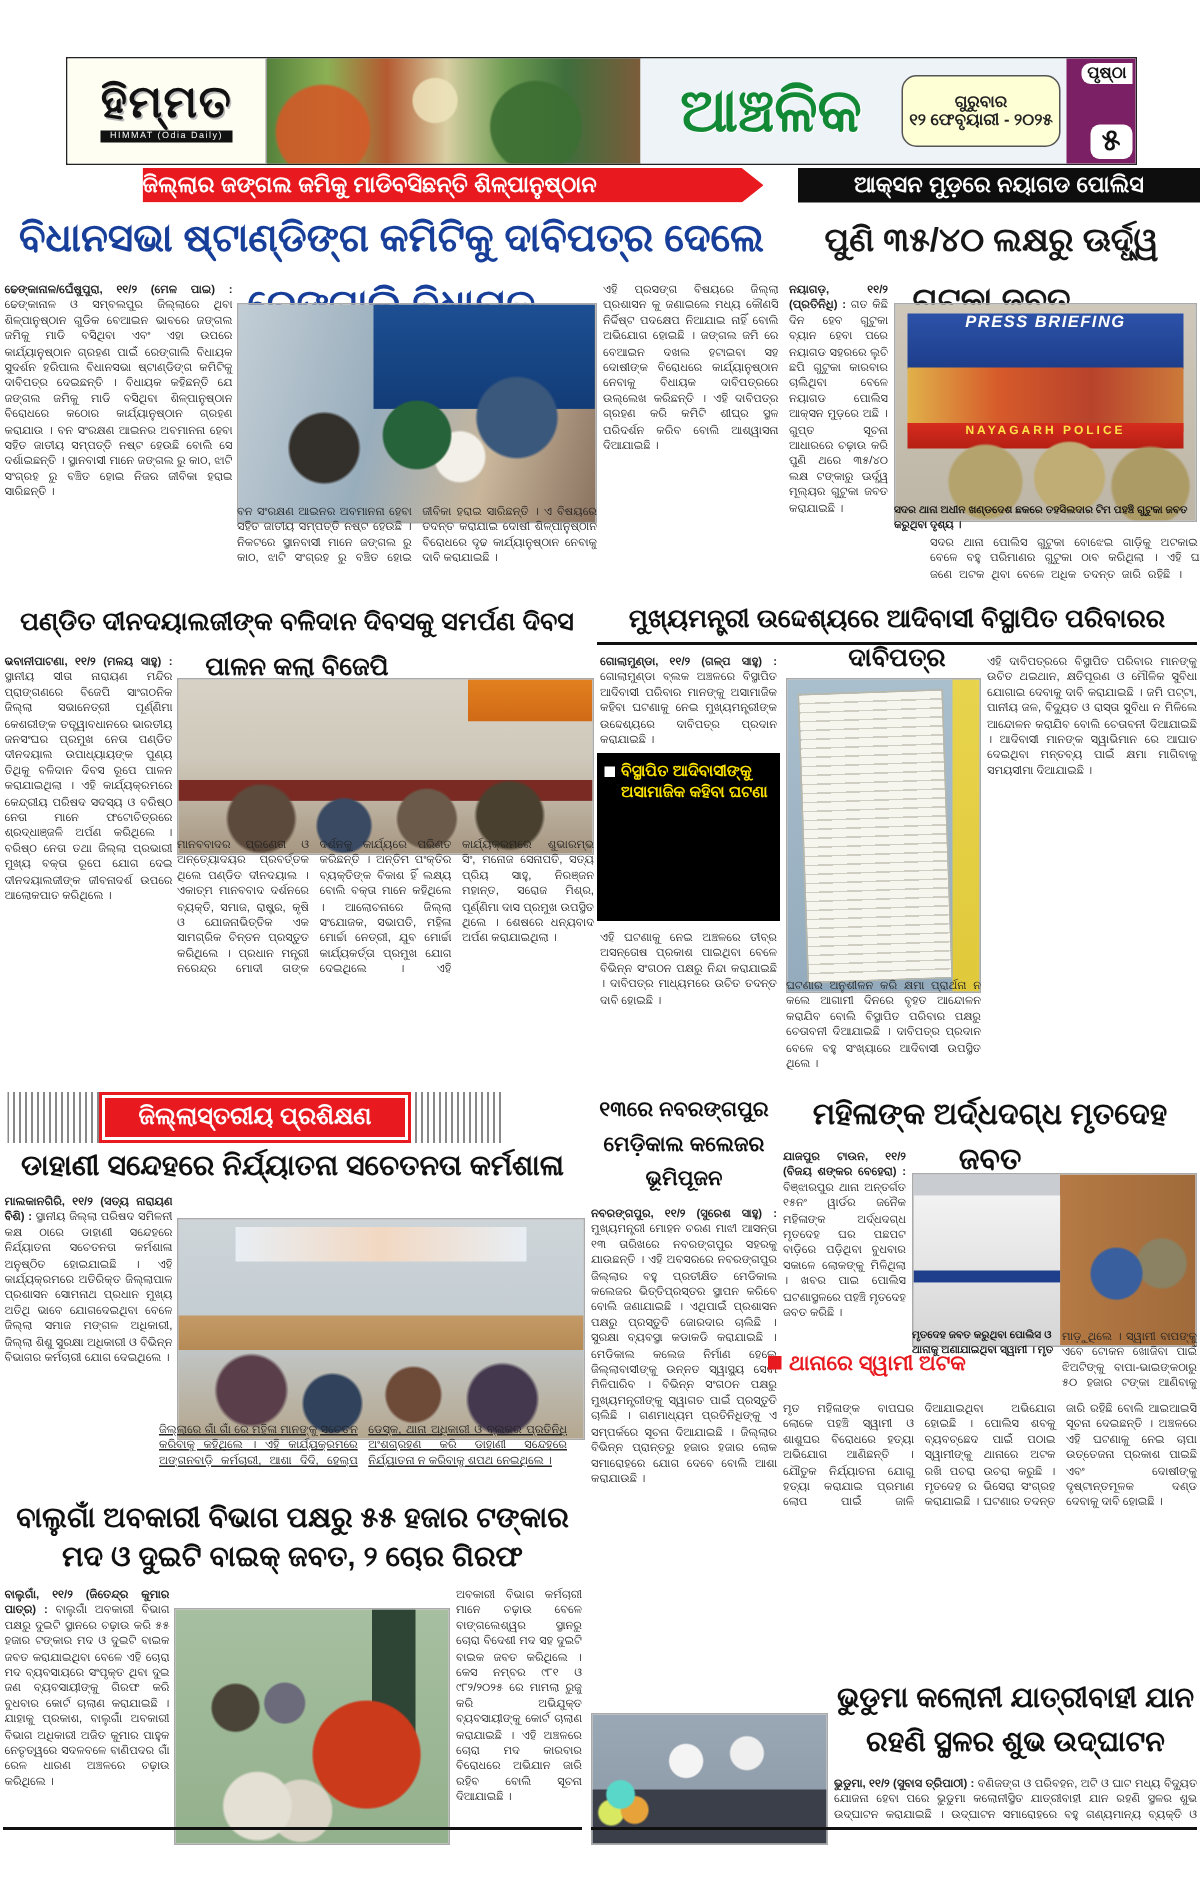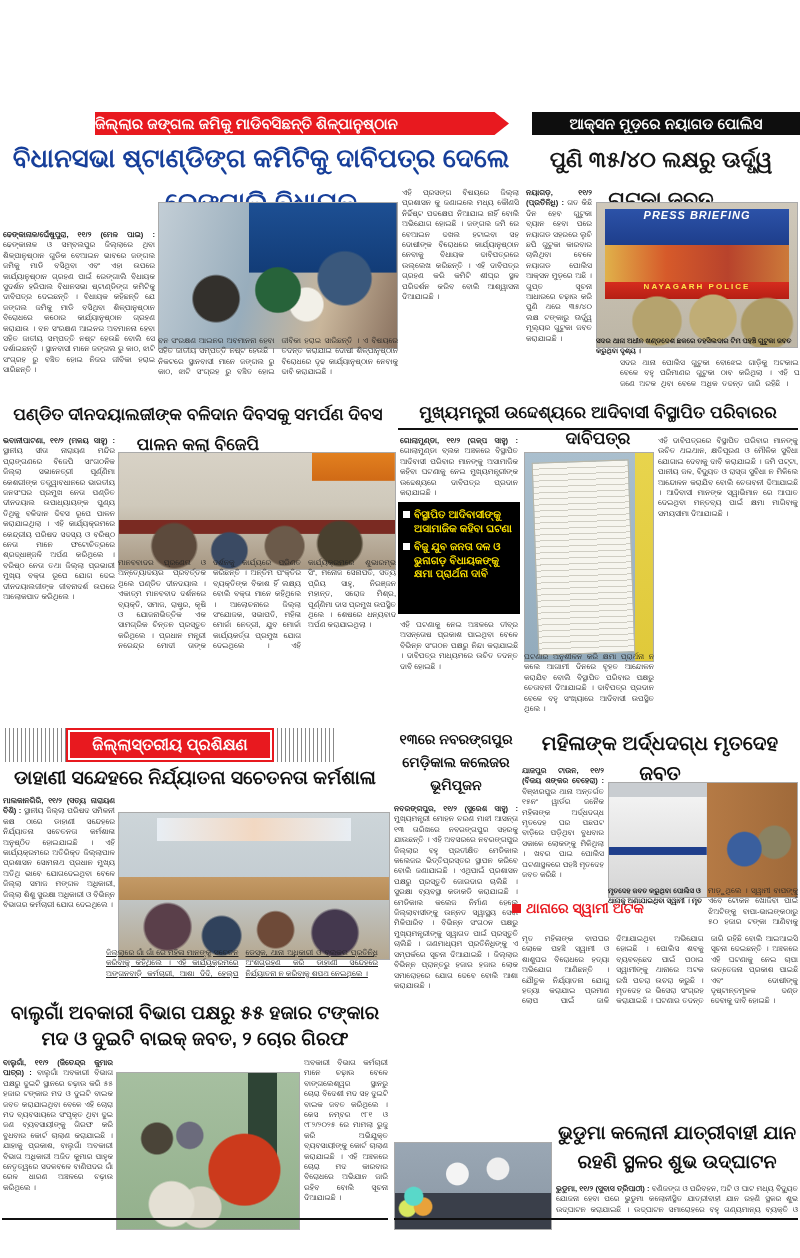--- a/index.html
+++ b/index.html
@@ -119,28 +119,46 @@
   .subhead-red{left:512px;top:896px;width:164px;height:24px;color:#e8191f;font-size:14px;font-weight:bold;
      display:flex;align-items:center;}
   .rsq{width:9px;height:9px;background:#e8191f;margin-right:5px;flex:none;}
   .rule{background:#111;height:2px;}
 </style>
 </head>
 <body>
 
 <div class="page">
 
+  <div class="abs masthead">
+    <div class="logo-box">
+      <div class="paper-name">ହିମ୍ମତ</div>
+      <div class="tagline">HIMMAT (Odia Daily)</div>
+    </div>
+    <div class="collage"></div>
+    <div class="mast-right">
+      <div class="section-title">ଆଞ୍ଚଳିକ</div>
+      <div class="date-box">
+        <span>ଗୁରୁବାର</span>
+        <span>୧୨ ଫେବୃୟାରୀ - ୨୦୨୫</span>
+      </div>
+      <div class="purple">
+        <span class="page-chip">ପୃଷ୍ଠା</span>
+        <span class="page-num">୫</span>
+      </div>
+    </div>
+  </div>
 
   <div class="abs kicker-left">ଜିଲ୍ଲାର ଜଙ୍ଗଲ ଜମିକୁ ମାଡିବସିଛନ୍ତି ଶିଳ୍ପାନୁଷ୍ଠାନ</div>
   <div class="abs kicker-right">ଆକ୍ସନ ମୁଡ଼ରେ ନୟାଗଡ ପୋଲିସ</div>
 
   <div class="abs headline h-a">ବିଧାନସଭା ଷ୍ଟାଣ୍ଡିଙ୍ଗ କମିଟିକୁ ଦାବିପତ୍ର ଦେଲେ ରେଙ୍ଗାଲି ବିଧାୟକ</div>
   <div class="abs headline h-b">ପୁଣି ୩୫/୪୦ ଲକ୍ଷରୁ ଊର୍ଦ୍ଧ୍ୱ ଗୁଟୁକା ଜବତ</div>
 
-  <div class="abs bt" style="left:3px;top:188px;width:152px;height:206px;margin-top:42px;">
+  <div class="abs bt" style="left:3px;top:188px;width:152px;height:206px;">
     <b>ଢେଙ୍କାନାଳ/ଘେଁଷୁପୁରା, ୧୧/୨ (ମେଳ ପାଇ) : </b><span>ଢେଙ୍କାନାଳ ଓ ସମ୍ବଲପୁର ଜିଲ୍ଲାରେ ଥିବା ଶିଳ୍ପାନୁଷ୍ଠାନ ଗୁଡିକ ବେଆଇନ ଭାବରେ ଜଙ୍ଗଲ ଜମିକୁ ମାଡି ବସିଥିବା ଏବଂ ଏହା ଉପରେ କାର୍ଯ୍ୟାନୁଷ୍ଠାନ ଗ୍ରହଣ ପାଇଁ ରେଙ୍ଗାଲି ବିଧାୟକ ସୁଦର୍ଶନ ହରିପାଲ ବିଧାନସଭା ଷ୍ଟାଣ୍ଡିଙ୍ଗ କମିଟିକୁ ଦାବିପତ୍ର ଦେଇଛନ୍ତି । ବିଧାୟକ କହିଛନ୍ତି ଯେ ଜଙ୍ଗଲ ଜମିକୁ ମାଡି ବସିଥିବା ଶିଳ୍ପାନୁଷ୍ଠାନ ବିରୋଧରେ କଠୋର କାର୍ଯ୍ୟାନୁଷ୍ଠାନ ଗ୍ରହଣ କରାଯାଉ । ବନ ସଂରକ୍ଷଣ ଆଇନର ଅବମାନନା ହେବା ସହିତ ଜାତୀୟ ସମ୍ପତ୍ତି ନଷ୍ଟ ହେଉଛି ବୋଲି ସେ ଦର୍ଶାଇଛନ୍ତି । ସ୍ଥାନବାସୀ ମାନେ ଜଙ୍ଗଲ ରୁ କାଠ, ଝାଟି ସଂଗ୍ରହ ରୁ ବଞ୍ଚିତ ହୋଇ ନିଜର ଜୀବିକା ହରାଇ ସାରିଛନ୍ତି ।</span>
   </div>
   <div class="abs photo ph-a"></div>
   <div class="abs bt c2" style="left:158px;top:336px;width:240px;height:58px;">ବନ ସଂରକ୍ଷଣ ଆଇନର ଅବମାନନା ହେବା ସହିତ ଜାତୀୟ ସମ୍ପତ୍ତି ନଷ୍ଟ ହେଉଛି । ନିକଟରେ ସ୍ଥାନବାସୀ ମାନେ ଜଙ୍ଗଲ ରୁ କାଠ, ଝାଟି ସଂଗ୍ରହ ରୁ ବଞ୍ଚିତ ହୋଇ ଜୀବିକା ହରାଇ ସାରିଛନ୍ତି । ଏ ବିଷୟରେ ତଦନ୍ତ କରାଯାଇ ଦୋଷୀ ଶିଳ୍ପାନୁଷ୍ଠାନ ବିରୋଧରେ ଦୃଢ କାର୍ଯ୍ୟାନୁଷ୍ଠାନ ନେବାକୁ ଦାବି କରାଯାଇଛି ।</div>
   <div class="abs bt" style="left:402px;top:188px;width:117px;height:206px;">ଏହି ପ୍ରସଙ୍ଗ ବିଷୟରେ ଜିଲ୍ଲା ପ୍ରଶାସନ କୁ ଜଣାଇଲେ ମଧ୍ୟ କୌଣସି ନିର୍ଦ୍ଦିଷ୍ଟ ପଦକ୍ଷେପ ନିଆଯାଇ ନାହିଁ ବୋଲି ଅଭିଯୋଗ ହୋଇଛି । ଜଙ୍ଗଲ ଜମି ରେ ବେଆଇନ ଦଖଲ ହଟାଇବା ସହ ଦୋଷୀଙ୍କ ବିରୋଧରେ କାର୍ଯ୍ୟାନୁଷ୍ଠାନ ନେବାକୁ ବିଧାୟକ ଦାବିପତ୍ରରେ ଉଲ୍ଲେଖ କରିଛନ୍ତି । ଏହି ଦାବିପତ୍ର ଗ୍ରହଣ କରି କମିଟି ଶୀଘ୍ର ସ୍ଥଳ ପରିଦର୍ଶନ କରିବ ବୋଲି ଆଶ୍ୱାସନା ଦିଆଯାଇଛି ।</div>
 
   <div class="abs bt" style="left:526px;top:188px;width:66px;height:206px;">
     <b>ନୟାଗଡ଼, ୧୧/୨ (ପ୍ରତିନିଧି) : </b><span>ଗତ କିଛି ଦିନ ହେବ ଗୁଟୁକା ବ୍ୟାନ ହେବା ପରେ ନୟାଗଡ ସହରରେ ଲୁଚି ଛପି ଗୁଟୁକା କାରବାର ଚାଲିଥିବା ବେଳେ ନୟାଗଡ ପୋଲିସ ଆକ୍ସନ ମୁଡ଼ରେ ଅଛି । ଗୁପ୍ତ ସୂଚନା ଆଧାରରେ ଚଢ଼ାଉ କରି ପୁଣି ଥରେ ୩୫/୪୦ ଲକ୍ଷ ଟଙ୍କାରୁ ଊର୍ଦ୍ଧ୍ୱ ମୂଲ୍ୟର ଗୁଟୁକା ଜବତ କରାଯାଇଛି ।</span>
   </div>
   <div class="abs photo ph-b">
@@ -159,24 +177,20 @@
   <div class="abs photo ph-c"></div>
   <div class="abs bt c3" style="left:118px;top:558px;width:278px;height:164px;">ମାନବବାଦର ପ୍ରଣେତା ଓ ଅନ୍ତ୍ୟୋଦୟର ପ୍ରବର୍ତ୍ତକ ଥିଲେ ପଣ୍ଡିତ ଦୀନଦୟାଲ । ଏକାତ୍ମ ମାନବବାଦ ଦର୍ଶନରେ ବ୍ୟକ୍ତି, ସମାଜ, ରାଷ୍ଟ୍ର, କୃଷି ଓ ଯୋଜନାଭିତ୍ତିକ ଏକ ସାମଗ୍ରିକ ଚିନ୍ତନ ପ୍ରସ୍ତୁତ କରିଥିଲେ । ପ୍ରଧାନ ମନ୍ତ୍ରୀ ନରେନ୍ଦ୍ର ମୋଦୀ ତାଙ୍କ ଦର୍ଶନକୁ କାର୍ଯ୍ୟରେ ପରିଣତ କରିଛନ୍ତି । ଅନ୍ତିମ ପଂକ୍ତିର ବ୍ୟକ୍ତିଙ୍କ ବିକାଶ ହିଁ ଲକ୍ଷ୍ୟ ବୋଲି ବକ୍ତା ମାନେ କହିଥିଲେ । ଆଲୋଚନାରେ ଜିଲ୍ଲା ସଂଯୋଜକ, ସଭାପତି, ମହିଳା ମୋର୍ଚ୍ଚା ନେତ୍ରୀ, ଯୁବ ମୋର୍ଚ୍ଚା କାର୍ଯ୍ୟକର୍ତ୍ତା ପ୍ରମୁଖ ଯୋଗ ଦେଇଥିଲେ । ଏହି କାର୍ଯ୍ୟକ୍ରମରେ ଶୁଭାରମ୍ଭ ସିଂ, ମନୋଜ ସେନାପତି, ସତ୍ୟ ପ୍ରିୟ ସାହୁ, ନିରଞ୍ଜନ ମହାନ୍ତ, ସରୋଜ ମିଶ୍ର, ପୂର୍ଣ୍ଣିମା ଦାସ ପ୍ରମୁଖ ଉପସ୍ଥିତ ଥିଲେ । ଶେଷରେ ଧନ୍ୟବାଦ ଅର୍ପଣ କରାଯାଇଥିଲା ।</div>
 
   <div class="abs bt" style="left:400px;top:436px;width:118px;height:64px;">
     <b>ଗୋଲାମୁଣ୍ଡା, ୧୧/୨ (ଗଳ୍ପ ସାହୁ) : </b><span>ଗୋଲାମୁଣ୍ଡା ବ୍ଲକ ଅଞ୍ଚଳରେ ବିସ୍ଥାପିତ ଆଦିବାସୀ ପରିବାର ମାନଙ୍କୁ ଅସାମାଜିକ କହିବା ଘଟଣାକୁ ନେଇ ମୁଖ୍ୟମନ୍ତ୍ରୀଙ୍କ ଉଦ୍ଦେଶ୍ୟରେ ଦାବିପତ୍ର ପ୍ରଦାନ କରାଯାଇଛି ।</span>
   </div>
   <div class="abs black-box">
     <div class="bb-item">
       <span class="sq"></span>
       <span>ବିସ୍ଥାପିତ ଆଦିବାସୀଙ୍କୁ ଅସାମାଜିକ କହିବା ଘଟଣା</span>
-    </div>
-    <div class="bb-item">
-      <span class="sq"></span>
-      <span>ବିଜୁ ଯୁବ ଜନତା ଦଳ ଓ ଭୁନାଗଡ଼ ବିଧାୟକଙ୍କୁ କ୍ଷମା ପ୍ରାର୍ଥନା ଦାବି</span>
     </div>
   </div>
   <div class="abs bt" style="left:400px;top:620px;width:118px;height:102px;">ଏହି ଘଟଣାକୁ ନେଇ ଅଞ୍ଚଳରେ ତୀବ୍ର ଅସନ୍ତୋଷ ପ୍ରକାଶ ପାଇଥିବା ବେଳେ ବିଭିନ୍ନ ସଂଗଠନ ପକ୍ଷରୁ ନିନ୍ଦା କରାଯାଇଛି । ଦାବିପତ୍ର ମାଧ୍ୟମରେ ଉଚିତ ତଦନ୍ତ ଦାବି ହୋଇଛି ।</div>
   <div class="abs photo ph-d">
     <div class="paper"></div>
   </div>
   <div class="abs bt" style="left:524px;top:652px;width:130px;height:70px;">ଘଟଣାର ଅନୁଶୀଳନ କରି କ୍ଷମା ପ୍ରାର୍ଥନା ନ କଲେ ଆଗାମୀ ଦିନରେ ବୃହତ ଆନ୍ଦୋଳନ କରାଯିବ ବୋଲି ବିସ୍ଥାପିତ ପରିବାର ପକ୍ଷରୁ ଚେତାବନୀ ଦିଆଯାଇଛି । ଦାବିପତ୍ର ପ୍ରଦାନ ବେଳେ ବହୁ ସଂଖ୍ୟାରେ ଆଦିବାସୀ ଉପସ୍ଥିତ ଥିଲେ ।</div>
   <div class="abs bt" style="left:658px;top:436px;width:140px;height:286px;">ଏହି ଦାବିପତ୍ରରେ ବିସ୍ଥାପିତ ପରିବାର ମାନଙ୍କୁ ଉଚିତ ଥଇଥାନ, କ୍ଷତିପୂରଣ ଓ ମୌଳିକ ସୁବିଧା ଯୋଗାଇ ଦେବାକୁ ଦାବି କରାଯାଇଛି । ଜମି ପଟ୍ଟା, ପାନୀୟ ଜଳ, ବିଦ୍ୟୁତ ଓ ରାସ୍ତା ସୁବିଧା ନ ମିଳିଲେ ଆନ୍ଦୋଳନ କରାଯିବ ବୋଲି ଚେତାବନୀ ଦିଆଯାଇଛି । ଆଦିବାସୀ ମାନଙ୍କ ସ୍ୱାଭିମାନ ରେ ଆଘାତ ଦେଇଥିବା ମନ୍ତବ୍ୟ ପାଇଁ କ୍ଷମା ମାଗିବାକୁ ସମୟସୀମା ଦିଆଯାଇଛି ।</div>
 
   <div class="abs deco">

